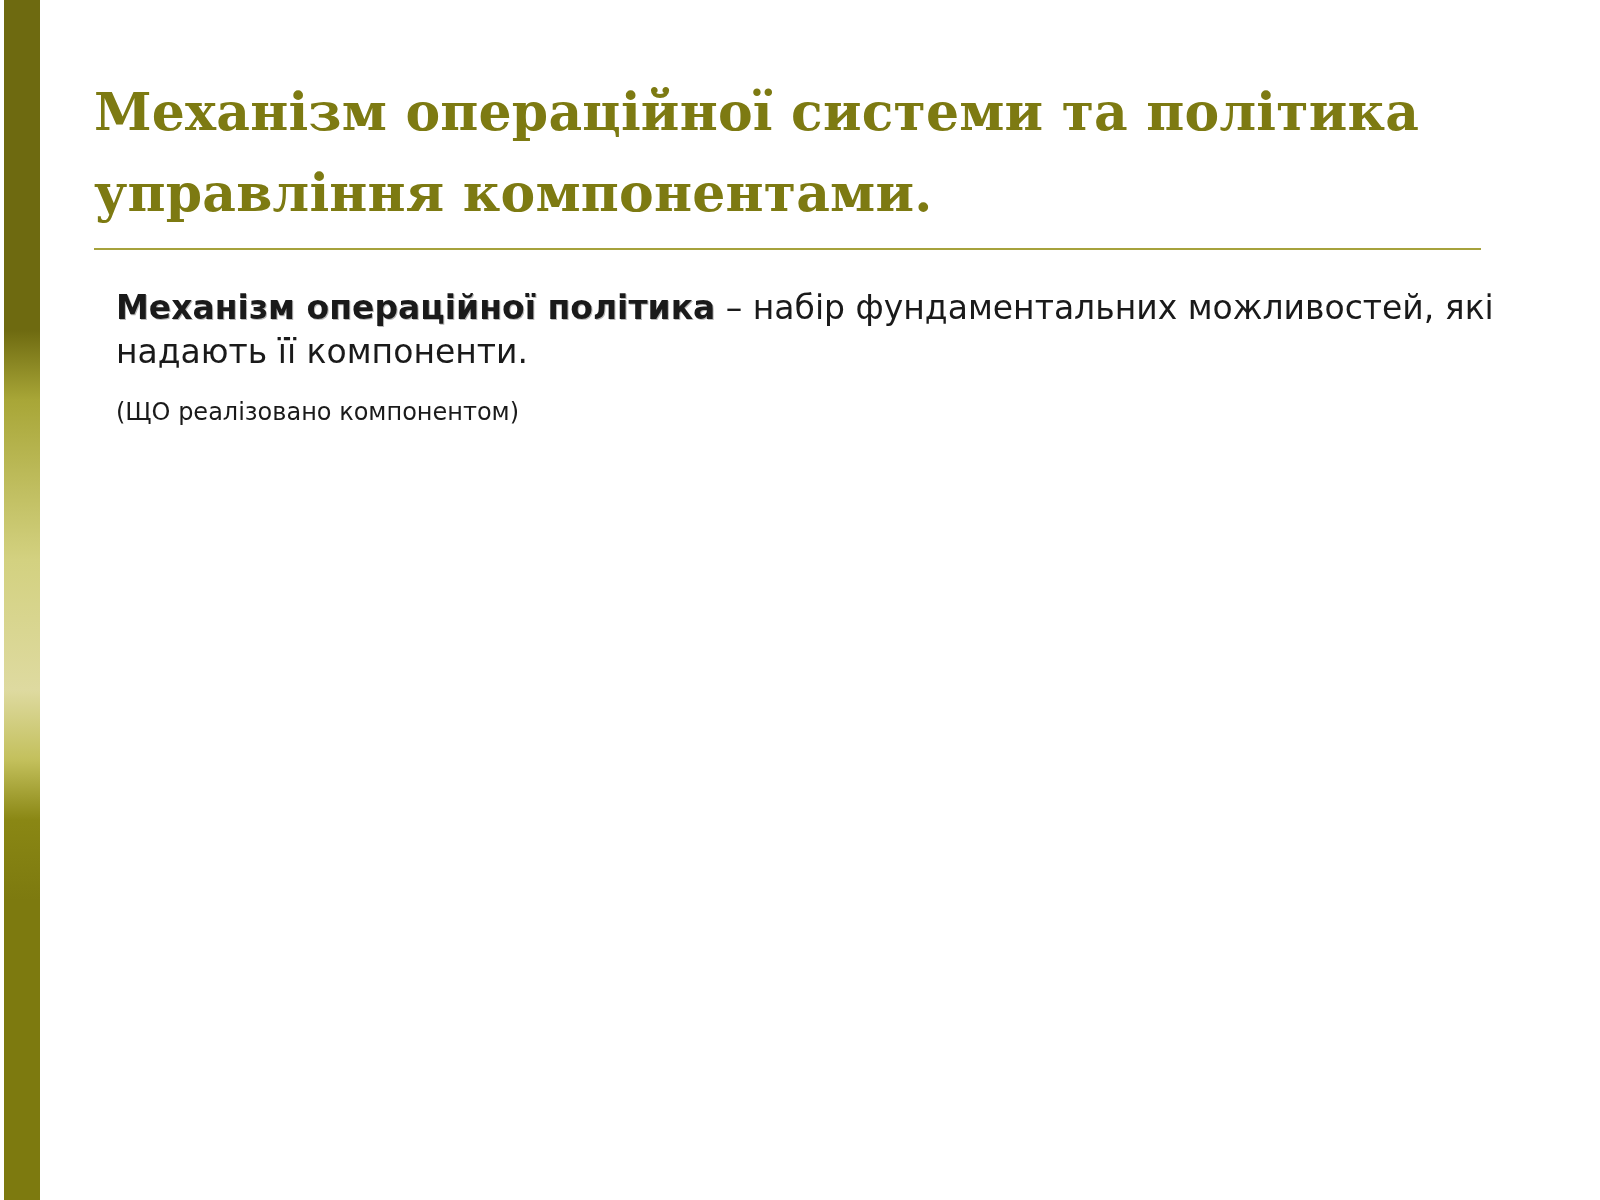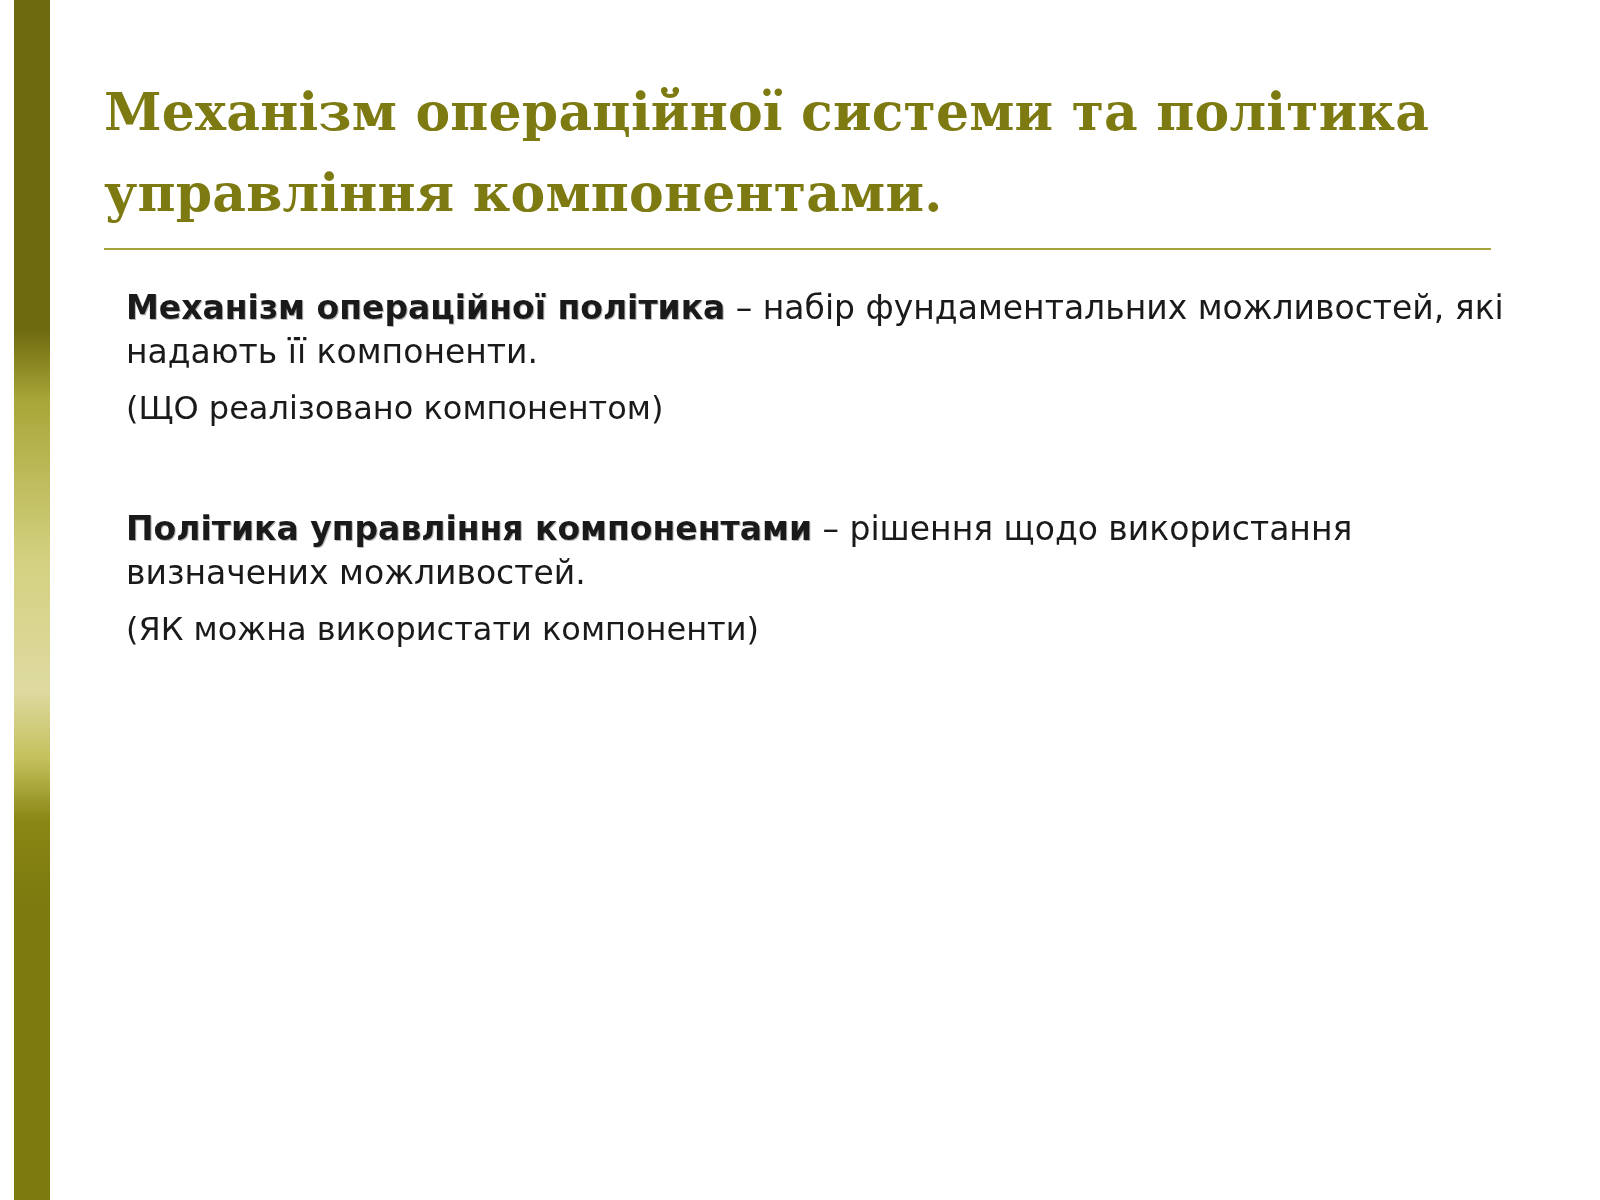--- a/index.html
+++ b/index.html
@@ -29,21 +29,21 @@
         #d3d180 560px,
         #dedaa0 690px,
         #c3c05c 760px,
         #8a8714 820px,
         #7d7a0f 900px,
         #7d7a0f 1200px);
   }
 
   .slide {
     position: absolute;
-    left: 14px;
+    left: 4px;
     top: 0;
     width: 1520px;
     height: 1200px;
   }
 
   .title-block {
     position: absolute;
     left: 90px;
     top: 72px;
     width: 1410px;
@@ -82,24 +82,24 @@
     margin: 0 0 0 0;
   }
 
   .para .lead {
     font-weight: bold;
     text-shadow: 1px 1px 0 #b9b9b9;
     font-size: 33px;
   }
 
   .para-sub {
-    font-size: 32px;
+    font-size: 24px;
     line-height: 1.32;
     color: #1a1a1a;
-    margin-top: 14px;
+    margin-top: 24px;
   }
 
   .spacer {
     height: 78px;
   }
 </style>
 </head>
 <body>
 
 <div class="slide">
@@ -114,19 +114,15 @@
 
   <div class="body-block">
 
     <div class="para">
       <span class="lead">Механізм операційної політика</span><span> – набір фундаментальних можливостей, які надають її компоненти.</span>
       <div class="para-sub">(ЩО реалізовано компонентом)</div>
     </div>
 
     <div class="spacer"></div>
 
-    <div class="para">
-      <span class="lead">Політика управління компонентами</span><span> – рішення щодо використання визначених можливостей.</span>
-      <div class="para-sub">(ЯК можна використати компоненти)</div>
-    </div>
 
   </div>
 </div>
 
 </body></html>

